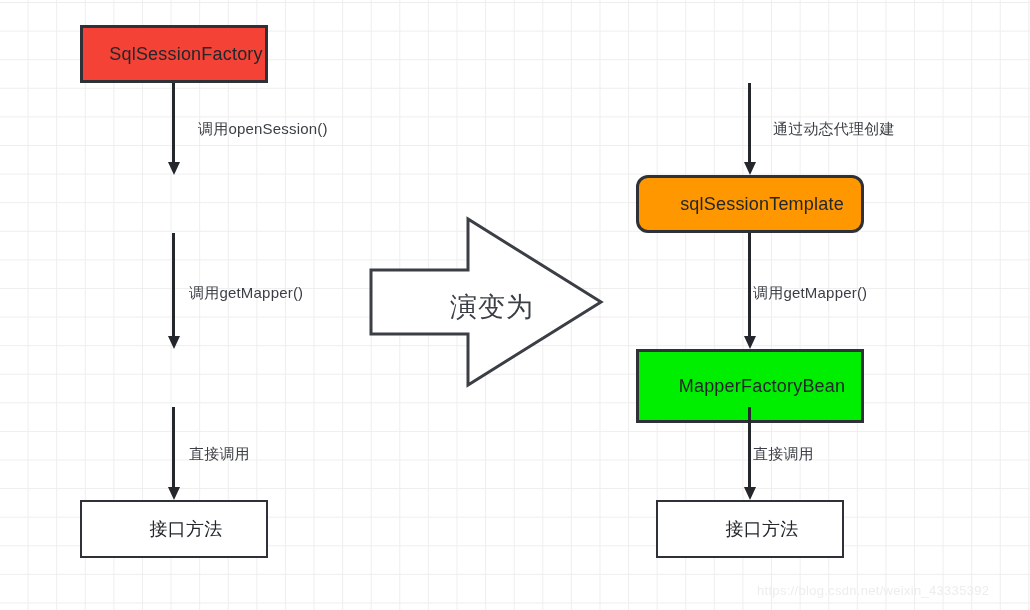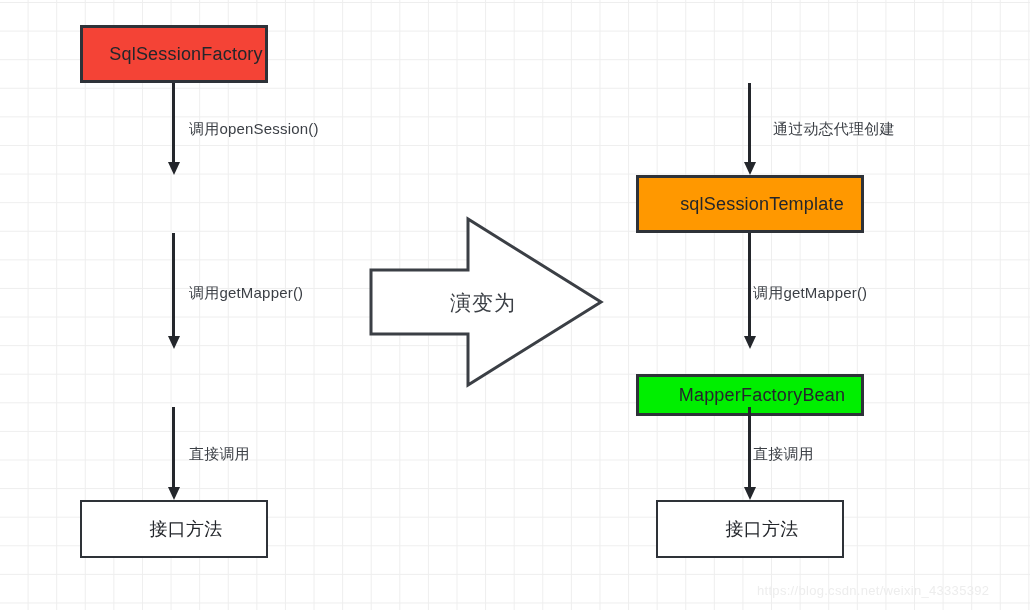--- a/index.html
+++ b/index.html
@@ -75,21 +75,21 @@
     letter-spacing: 0.2px;
   }
 
   
   .big-arrow {
     position: absolute;
   }
   .big-arrow svg { display: block; }
   .big-arrow-label {
     position: absolute;
-    font-size: 21px;
+    font-size: 27px;
     color: #3b3f45;
     white-space: nowrap;
     letter-spacing: 1px;
   }
 
   
   .watermark {
     position: absolute;
     font-size: 13px;
     color: #ededed;
@@ -104,21 +104,21 @@
 <div id="canvas">
 
   <div class="node red" style="left:80px; top:25px; width:188px; height:58px;">
     <span>SqlSessionFactory</span>
   </div>
 
   <div class="connector" style="left:172px; top:83px; width:3px; height:92px;">
     <div class="shaft" style="height:80px;"></div>
     <div class="head" style="top:79px;"></div>
   </div>
-  <div class="edge-label" style="left:189px; top:120px;">调用openSession()</div>
+  <div class="edge-label" style="left:198px; top:120px;">调用openSession()</div>
 
 
   <div class="connector" style="left:172px; top:233px; width:3px; height:116px;">
     <div class="shaft" style="height:104px;"></div>
     <div class="head" style="top:103px;"></div>
   </div>
   <div class="edge-label" style="left:189px; top:284px;">调用getMapper()</div>
 
 
   <div class="connector" style="left:172px; top:407px; width:3px; height:93px;">
@@ -138,31 +138,31 @@
   </div>
   <div class="big-arrow-label" style="left:450px; top:289px;">演变为</div>
 
 
   <div class="connector" style="left:748px; top:83px; width:3px; height:92px;">
     <div class="shaft" style="height:80px;"></div>
     <div class="head" style="top:79px;"></div>
   </div>
   <div class="edge-label" style="left:765px; top:120px;margin-left:8px;">通过动态代理创建</div>
 
-  <div class="node orange" style="left:636px; top:175px; width:228px; height:58px;">
+  <div class="node orange" style="left:636px; top:175px; width:228px; height:58px;border-radius:12px;">
     <span>sqlSessionTemplate</span>
   </div>
 
   <div class="connector" style="left:748px; top:233px; width:3px; height:116px;">
     <div class="shaft" style="height:104px;"></div>
     <div class="head" style="top:103px;"></div>
   </div>
   <div class="edge-label" style="left:753px; top:284px;">调用getMapper()</div>
 
-  <div class="node green" style="left:636px; top:349px; width:228px; height:42px;margin-top:25px;">
+  <div class="node green" style="left:636px; top:349px; width:228px; height:74px;">
     <span>MapperFactoryBean</span>
   </div>
 
   <div class="connector" style="left:748px; top:407px; width:3px; height:93px;">
     <div class="shaft" style="height:81px;"></div>
     <div class="head" style="top:80px;"></div>
   </div>
   <div class="edge-label" style="left:753px; top:445px;">直接调用</div>
 
   <div class="node plain" style="left:656px; top:500px; width:188px; height:58px;">

